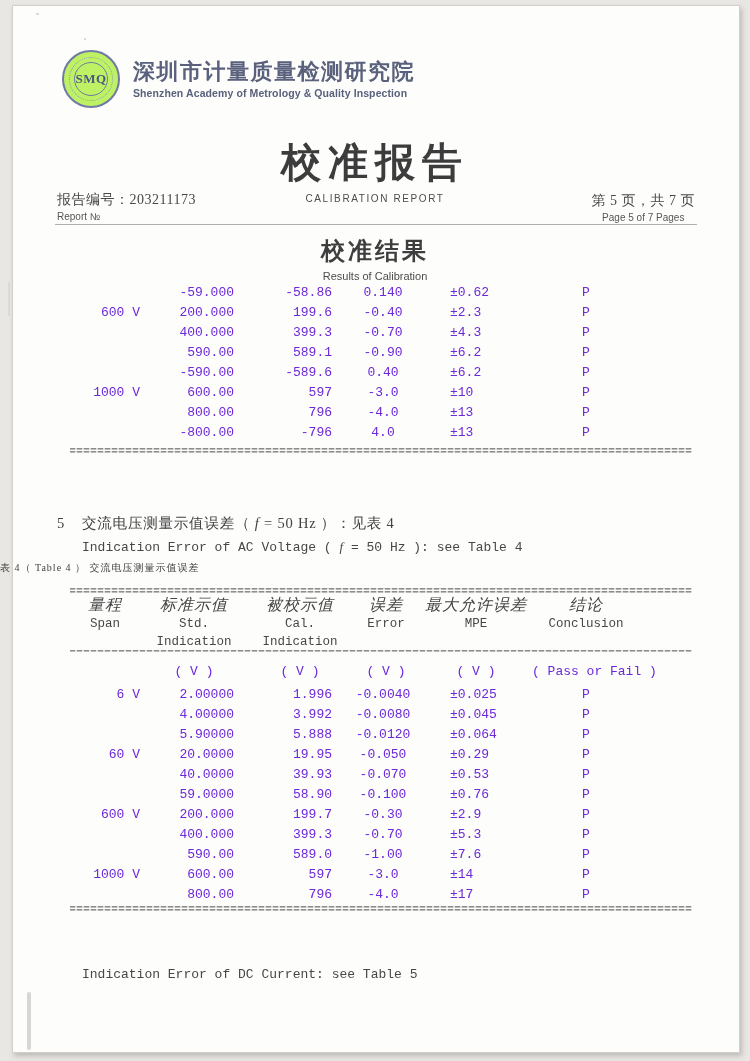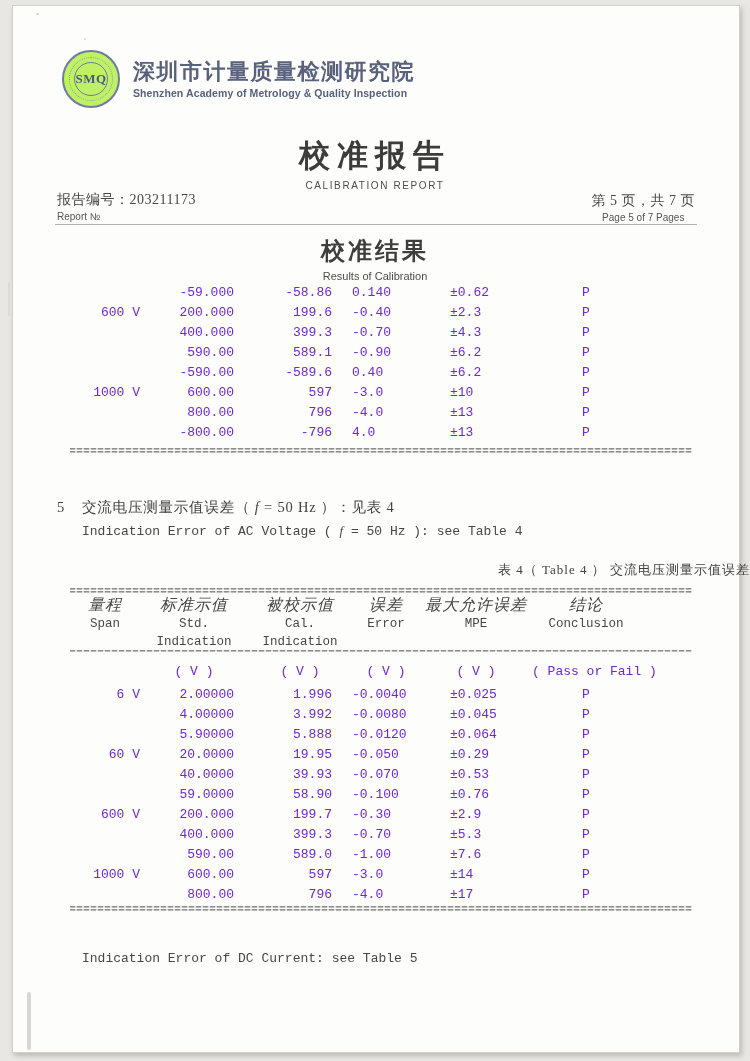--- a/index.html
+++ b/index.html
@@ -25,21 +25,21 @@
   .brand{position:absolute;left:62px;top:50px;display:flex;align-items:center;gap:13px;}
   .emblem{width:54px;height:54px;border-radius:50%;border:2px solid #707aa4;position:relative;background:#bef264;flex:0 0 auto;}
   .emblem .ring{position:absolute;inset:5px;border-radius:50%;border:1px dotted #8d96b8;}
   .emblem .inner{position:absolute;inset:10px;border-radius:50%;border:1.5px solid #707aa4;display:flex;align-items:center;justify-content:center;}
   .emblem .abbr{font:700 13px "Liberation Serif",serif;color:#4d577f;letter-spacing:.5px;}
   .brand-zh{font-size:22px;font-weight:700;letter-spacing:1.5px;color:#59617c;line-height:1.15;}
   .brand-en{font:700 10.5px "Liberation Sans",sans-serif;color:#59617c;letter-spacing:.1px;margin-top:2px;}
 
   
   .title{position:absolute;left:0;top:135px;width:100%;text-align:center;}
-  .title-zh{font-size:31px;font-weight:700;letter-spacing:7px;color:#3c3c3c;}
+  .title-zh{font-size:40px;font-weight:700;letter-spacing:7px;color:#3c3c3c;}
   .title-en{font:400 10px "Liberation Sans",sans-serif;letter-spacing:1.6px;color:#4c4c4c;margin-top:3px;}
 
   
   .meta-left{position:absolute;left:57px;top:191px;}
   .meta-zh{font-size:14px;color:#474747;letter-spacing:.5px;}
   .meta-en{font:400 10px "Liberation Sans",sans-serif;color:#555;margin-top:2px;}
   .meta-right{position:absolute;right:55px;top:192px;text-align:center;}
   .meta-rule{position:absolute;left:55px;top:224px;width:642px;height:1px;background:#b3b0ac;}
 
   
@@ -47,48 +47,48 @@
   .results-zh{font-size:24px;font-weight:700;letter-spacing:3px;color:#3e3e3e;}
   .results-en{font:400 11px "Liberation Sans",sans-serif;color:#4c4c4c;margin-top:3px;}
 
   
   .tbl{position:absolute;left:70px;width:622px;}
   .trow{display:grid;grid-template-columns:70px 108px 104px 68px 112px 158px;height:20px;align-items:center;
         font-family:"Liberation Mono",monospace;font-size:13px;color:#6d28d9;white-space:nowrap;}
   .c0{text-align:right;padding-left:16px;}
   .c1{text-align:right;padding-right:14px;}
   .c2{text-align:right;padding-right:20px;}
-  .c3{text-align:left;padding-right:6px;}
+  .c3{text-align:center;padding-right:6px;}
   .c4{text-align:left;padding-left:30px;}
   .c5{text-align:center;padding-right:50px;}
   .units .c1,.units .c2,.units .c3,.units .c4{text-align:center;padding:0;}
   .thead .hcell{text-align:center;}
   .thead .hcell.h5{padding-right:50px;}
   .thead{display:grid;grid-template-columns:70px 108px 104px 68px 112px 158px;align-items:start;}
   .hz{font-family:"Liberation Serif",serif;font-size:16px;letter-spacing:1px;color:#454545;line-height:20px;font-style:italic;}
   .he{font-family:"Liberation Mono",monospace;font-size:12.5px;color:#474747;line-height:18px;}
 
   .rule-double{position:absolute;left:70px;width:622px;height:5px;
     background:
       repeating-linear-gradient(90deg,#8d8d8d 0 5px,#d9d9d9 5px 7px),
       repeating-linear-gradient(90deg,#8d8d8d 0 5px,#d9d9d9 5px 7px);
     background-size:100% 1.6px,100% 1.6px;
     background-position:0 0,0 3.4px;background-repeat:no-repeat;}
   .rule-single{position:absolute;left:70px;width:622px;height:2px;
     background:repeating-linear-gradient(90deg,#8d8d8d 0 5px,#dedede 5px 7px);
     background-size:100% 1.6px;background-repeat:no-repeat;}
 
   
-  .sec{position:absolute;left:57px;}
+  .sec{position:absolute;left:57px;margin-top:16px;}
   .sec-line1{font-size:14.5px;letter-spacing:.8px;color:#424242;line-height:20px;}
   .sec-num{display:inline-block;width:25px;}
   .sec-line2{font-family:"Liberation Mono",monospace;font-size:13px;color:#474747;margin-left:25px;margin-top:5px;line-height:18px;}
   .fi{font-style:italic;font-family:"Liberation Serif",serif;}
 
-  .caption{position:absolute;left:0;top:561px;width:100%;text-align:right;font-size:13px;letter-spacing:1px;color:#424242;}
+  .caption{position:absolute;left:0;top:561px;width:100%;text-align:left;font-size:10px;letter-spacing:1px;color:#424242;}
 </style>
 </head>
 <body>
 
 <div class="paper"></div>
 
 <div class="content">
 
   <div class="speck" style="left:36px;top:13px;width:3px;height:2px;"></div>
   <div class="speck" style="left:84px;top:38px;width:2px;height:2px;"></div>

